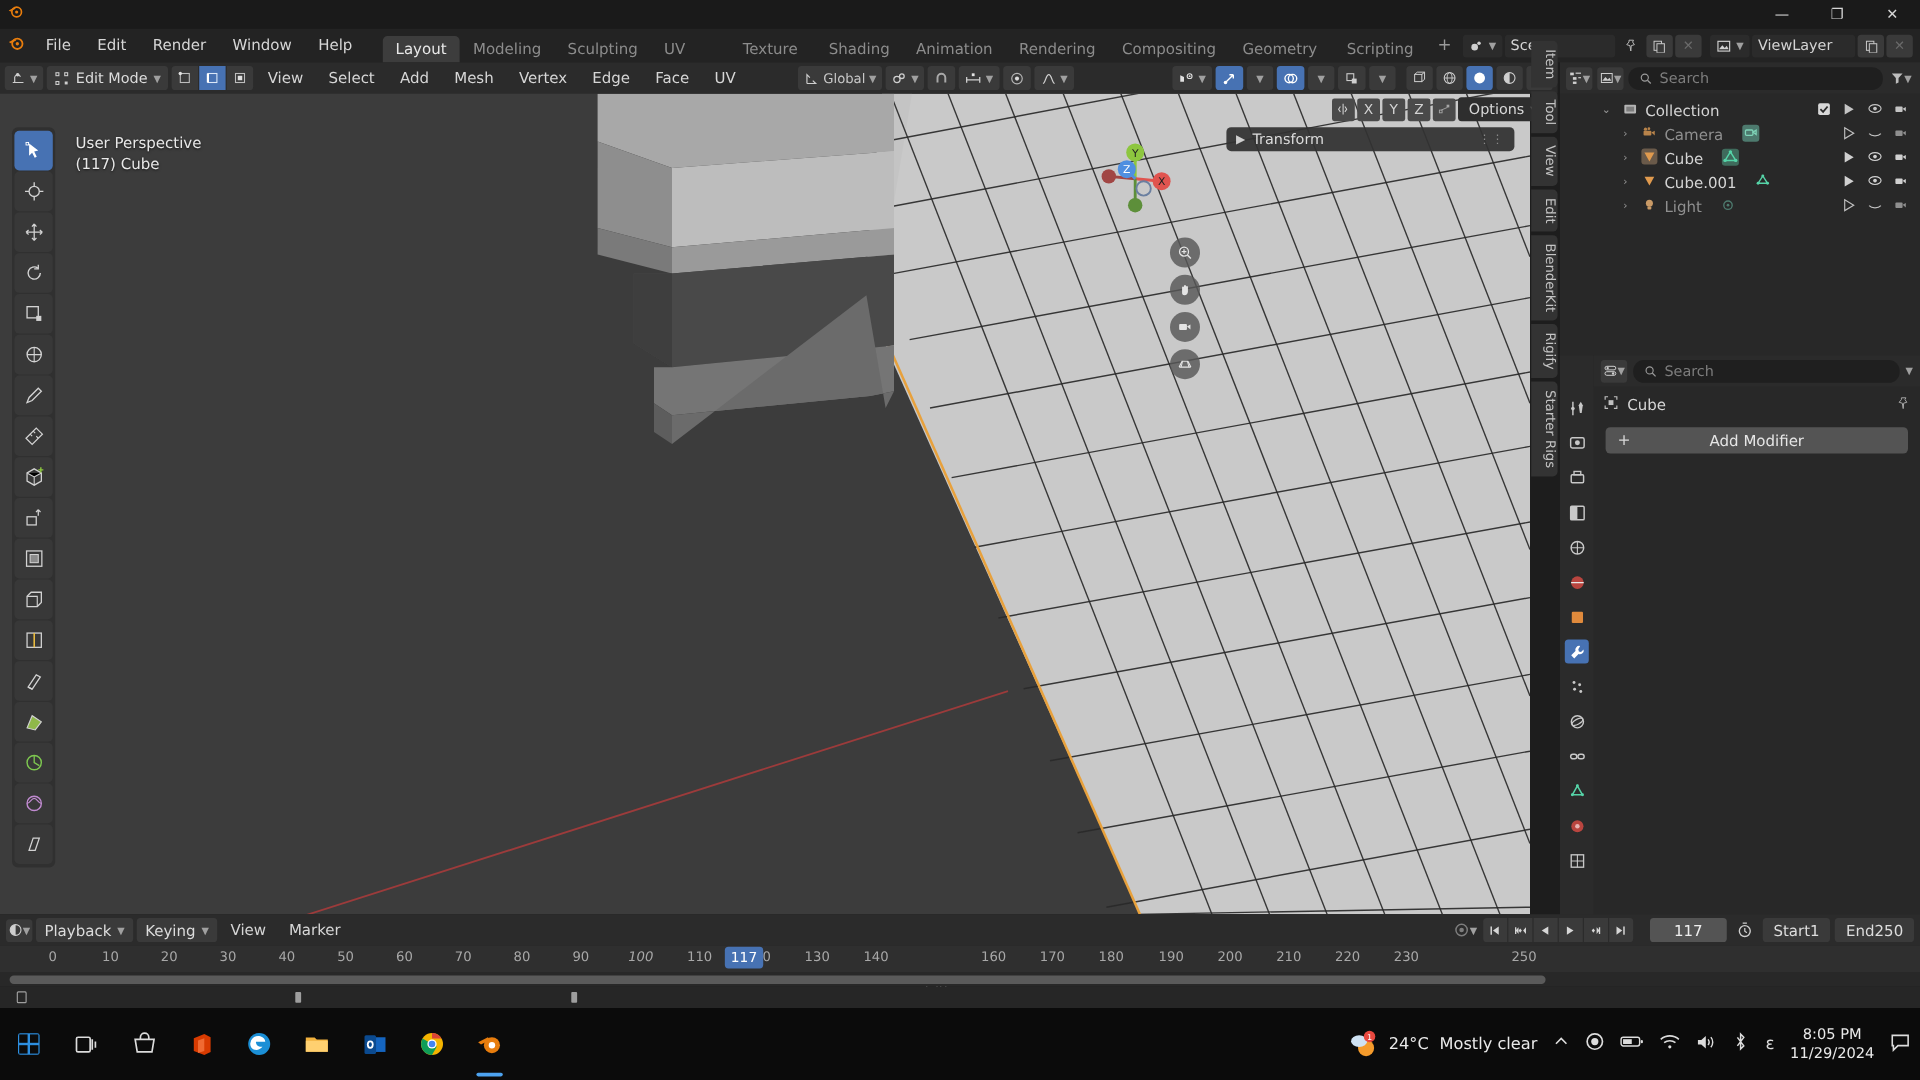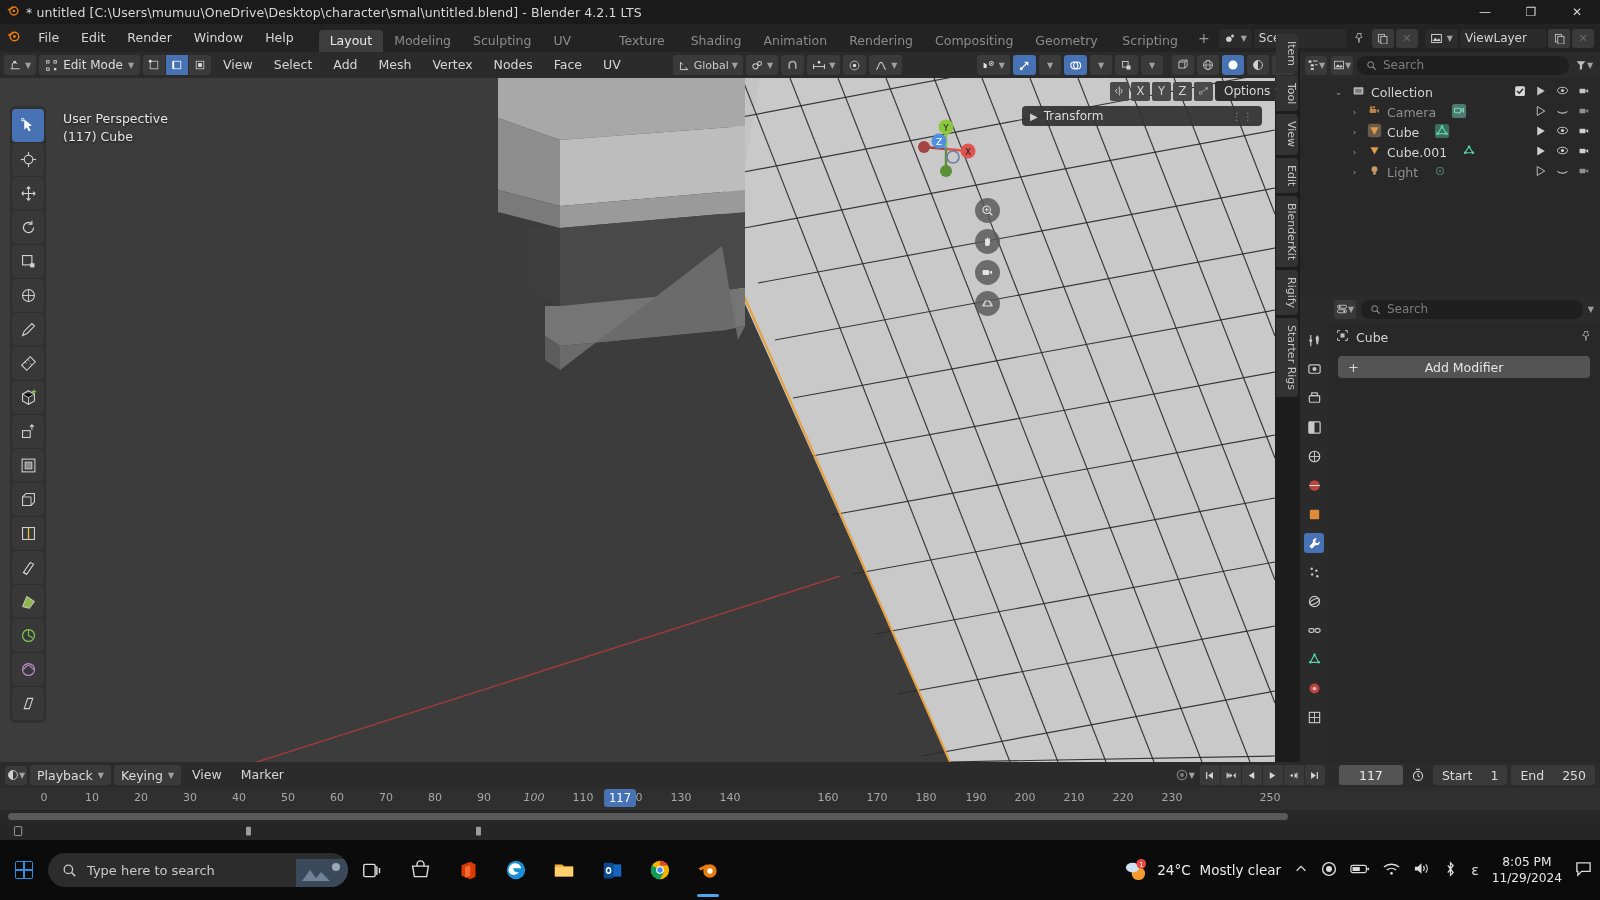--- a/index.html
+++ b/index.html
@@ -206,21 +206,21 @@
   }
   .tp-btn:first-child { border-radius: 3px 0 0 3px; }
   .tp-btn:last-child { border-radius: 0 3px 3px 0; }
   .frm-field {
     height: 20px; background: #545454; border-radius: 3px; min-width: 64px;
     display: flex; align-items: center; justify-content: center;
     font-size: 12.5px; color: #eee;
   }
   .se-field {
     height: 20px; background: #3a3a3a; border-radius: 3px; display: flex;
-    align-items: center; padding: 0 9px; gap: 18px; font-size: 12.5px; color: #dcdcdc;
+    align-items: center; padding: 0 9px; font-size: 12.5px; color: #dcdcdc;
   }
   .tl-ruler { position: relative; height: 22px; background: #2f2f2f; }
   .tl-tick { position: absolute; top: 3px; font-size: 11px; color: #a8a8a8; transform: translateX(-50%); }
   .tl-playhead {
     position: absolute; top: 1px; height: 18px; background: #4772b3; border-radius: 3px;
     padding: 0 5px; font-size: 11.5px; color: #fff; display: flex;
     align-items: center; transform: translateX(-50%); z-index: 2;
   }
   .tl-scrollarea { position: relative; height: 12px; background: #282828; }
   .tl-scroll { position: absolute; top: 3px; height: 7px; background: #5a5a5a; border-radius: 4px; }
@@ -258,21 +258,20 @@
 <div class="app">
 
   <div class="titlebar">
     <div class="tb-icon">
       <svg width="14" height="14" viewBox="0 0 16 16">
           <circle cx="9" cy="8" r="4.6" fill="none" stroke="#e87d0d" stroke-width="1.6"></circle>
           <circle cx="9" cy="8" r="1.5" fill="#e87d0d"></circle>
           <path d="M1.5 6.5 L7 3.5 L8 5 L3 7.5 Z" fill="#e87d0d"></path>
         </svg>
     </div>
-    <div class="tb-title">* untitled [C:\Users\mumuu\OneDrive\Desktop\character\smal\untitled.blend] - Blender 4.2.1 LTS</div>
     <div class="tb-winbtns">
       <div class="tb-winbtn">—</div>
       <div class="tb-winbtn">❐</div>
       <div class="tb-winbtn close">✕</div>
     </div>
   </div>
 
   <div class="topbar">
     <div class="blender-logo">
       <svg width="15" height="15" viewBox="0 0 16 16">
@@ -377,21 +376,21 @@
             <rect x="3" y="3" width="10" height="10" fill="none" stroke="#bdbdbd" stroke-width="1.2"></rect>
             <rect x="5.5" y="5.5" width="5" height="5" fill="#e0e0e0"></rect>
           </svg>
       </div>
     </div>
     <div class="hdr-menu">View</div>
     <div class="hdr-menu">Select</div>
     <div class="hdr-menu">Add</div>
     <div class="hdr-menu">Mesh</div>
     <div class="hdr-menu">Vertex</div>
-    <div class="hdr-menu">Nodes</div>
+    <div class="hdr-menu">Edge</div>
     <div class="hdr-menu">Face</div>
     <div class="hdr-menu">UV</div>
 
     <div class="hdr-btn" style="margin-left:40px;">
       <svg width="13" height="13" viewBox="0 0 16 16">
           <path d="M3 13V4l3 3M3 13h9l-3-3" stroke="#cfcfcf" stroke-width="1.2" fill="none"></path>
         </svg>
       <span>Global</span>
       <span class="caret">▼</span>
     </div>
@@ -1256,32 +1255,20 @@
 
   <div class="taskbar">
     <div class="start-btn">
       <div class="start-sq">
           <i></i>
           <i></i>
           <i></i>
           <i></i>
         </div>
     </div>
-    <div class="search-pill">
-      <svg width="15" height="15" viewBox="0 0 16 16">
-          <circle cx="6.8" cy="6.8" r="4.5" fill="none" stroke="#c9c9c9" stroke-width="1.4"></circle>
-          <line x1="10.2" y1="10.2" x2="14" y2="14" stroke="#c9c9c9" stroke-width="1.6"></line>
-        </svg>
-      <span>Type here to search</span>
-      <svg width="52" height="28" viewBox="0 0 52 28" style="position:absolute; right:0; bottom:0;">
-        <rect width="52" height="28" fill="#3b4a5a"></rect>
-        <path d="M6 22l8-11 6 8 5-6 9 9z" fill="#6f8296"></path>
-        <circle cx="40" cy="8" r="4" fill="#9aa9b8"></circle>
-      </svg>
-    </div>
     <div class="tb-app">
       <svg width="21" height="21" viewBox="0 0 24 24">
           <rect x="2" y="5" width="13" height="14" rx="1.5" fill="none" stroke="#dcdcdc" stroke-width="1.6"></rect>
           <path d="M17 7v10M20 9v6" stroke="#dcdcdc" stroke-width="1.6"></path>
         </svg>
     </div>
     <div class="tb-app">
       <svg width="21" height="21" viewBox="0 0 24 24">
           <path d="M3 7h18l-2 12H5z" fill="none" stroke="#dcdcdc" stroke-width="1.6"></path>
           <path d="M8 7V5a4 4 0 018 0v2" fill="none" stroke="#dcdcdc" stroke-width="1.6"></path>

